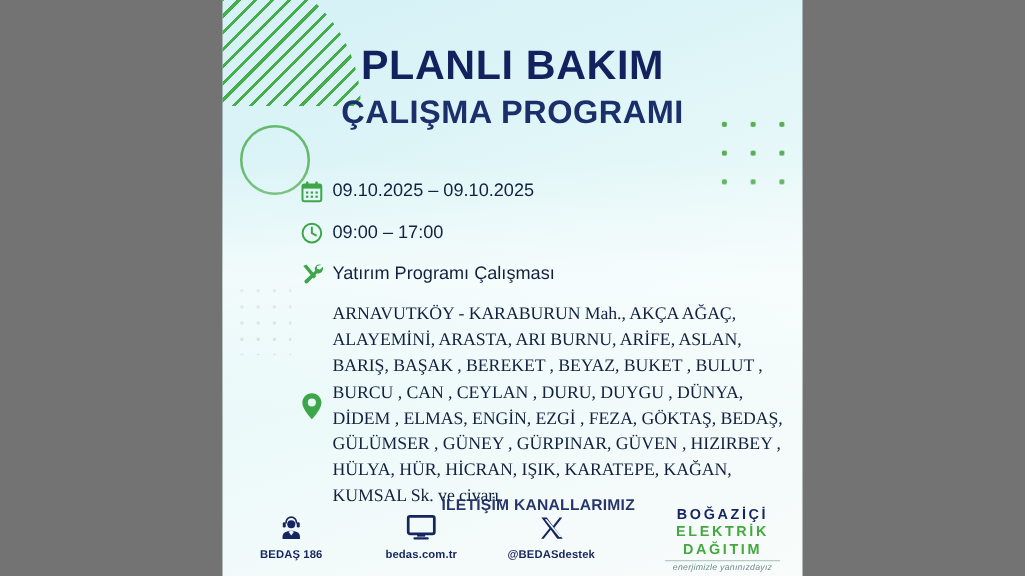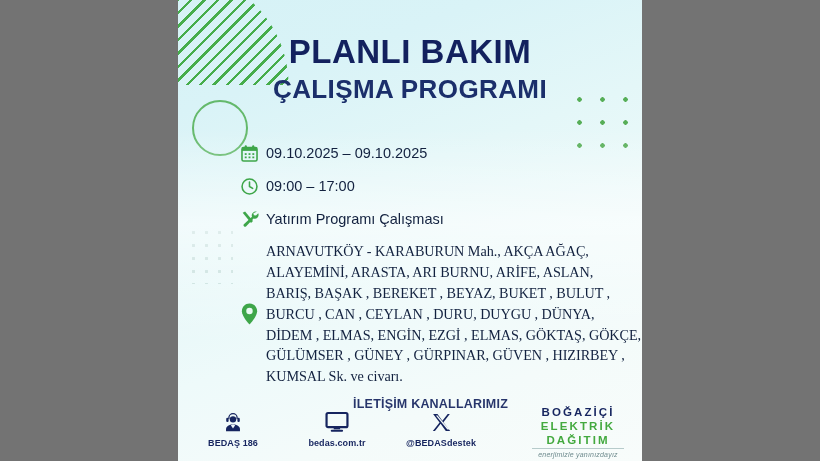--- a/index.html
+++ b/index.html
@@ -315,22 +315,23 @@
           <svg width="19" height="22" viewBox="0 0 24 30" aria-hidden="true">
             <path d="M12 0.8 C6.2 0.8 1.6 5.4 1.6 11.2 C1.6 18.6 12 29.2 12 29.2 C12 29.2 22.4 18.6 22.4 11.2 C22.4 5.4 17.8 0.8 12 0.8 Z" fill="#3ea64a"></path>
             <circle cx="12" cy="11" r="4.4" fill="#eafaf3"></circle>
           </svg>
         </span>
         <span class="info-text" id="address-text">
             <span class="addr-line">ARNAVUTKÖY - KARABURUN Mah., AKÇA AĞAÇ,</span>
             <span class="addr-line">ALAYEMİNİ, ARASTA, ARI BURNU, ARİFE, ASLAN,</span>
             <span class="addr-line">BARIŞ, BAŞAK , BEREKET , BEYAZ, BUKET , BULUT ,</span>
             <span class="addr-line">BURCU , CAN , CEYLAN , DURU, DUYGU , DÜNYA,</span>
-            <span class="addr-line">DİDEM , ELMAS, ENGİN, EZGİ , ELMAS, GÖKTAŞ, GÖKÇE,</span>
+            <span class="addr-line">DİDEM , ELMAS, ENGİN, EZGİ , FEZA, GÖKTAŞ, BEDAŞ,</span>
             <span class="addr-line">GÜLÜMSER , GÜNEY , GÜRPINAR, GÜVEN , HIZIRBEY ,</span>
+            <span class="addr-line">HÜLYA, HÜR, HİCRAN, IŞIK, KARATEPE, KAĞAN,</span>
             <span class="addr-line">KUMSAL Sk. ve civarı.</span>
           </span>
       </div>
 
     </div>
 
     <div id="footer">
 
       <div id="footer-heading">İLETİŞİM KANALLARIMIZ</div>
 

